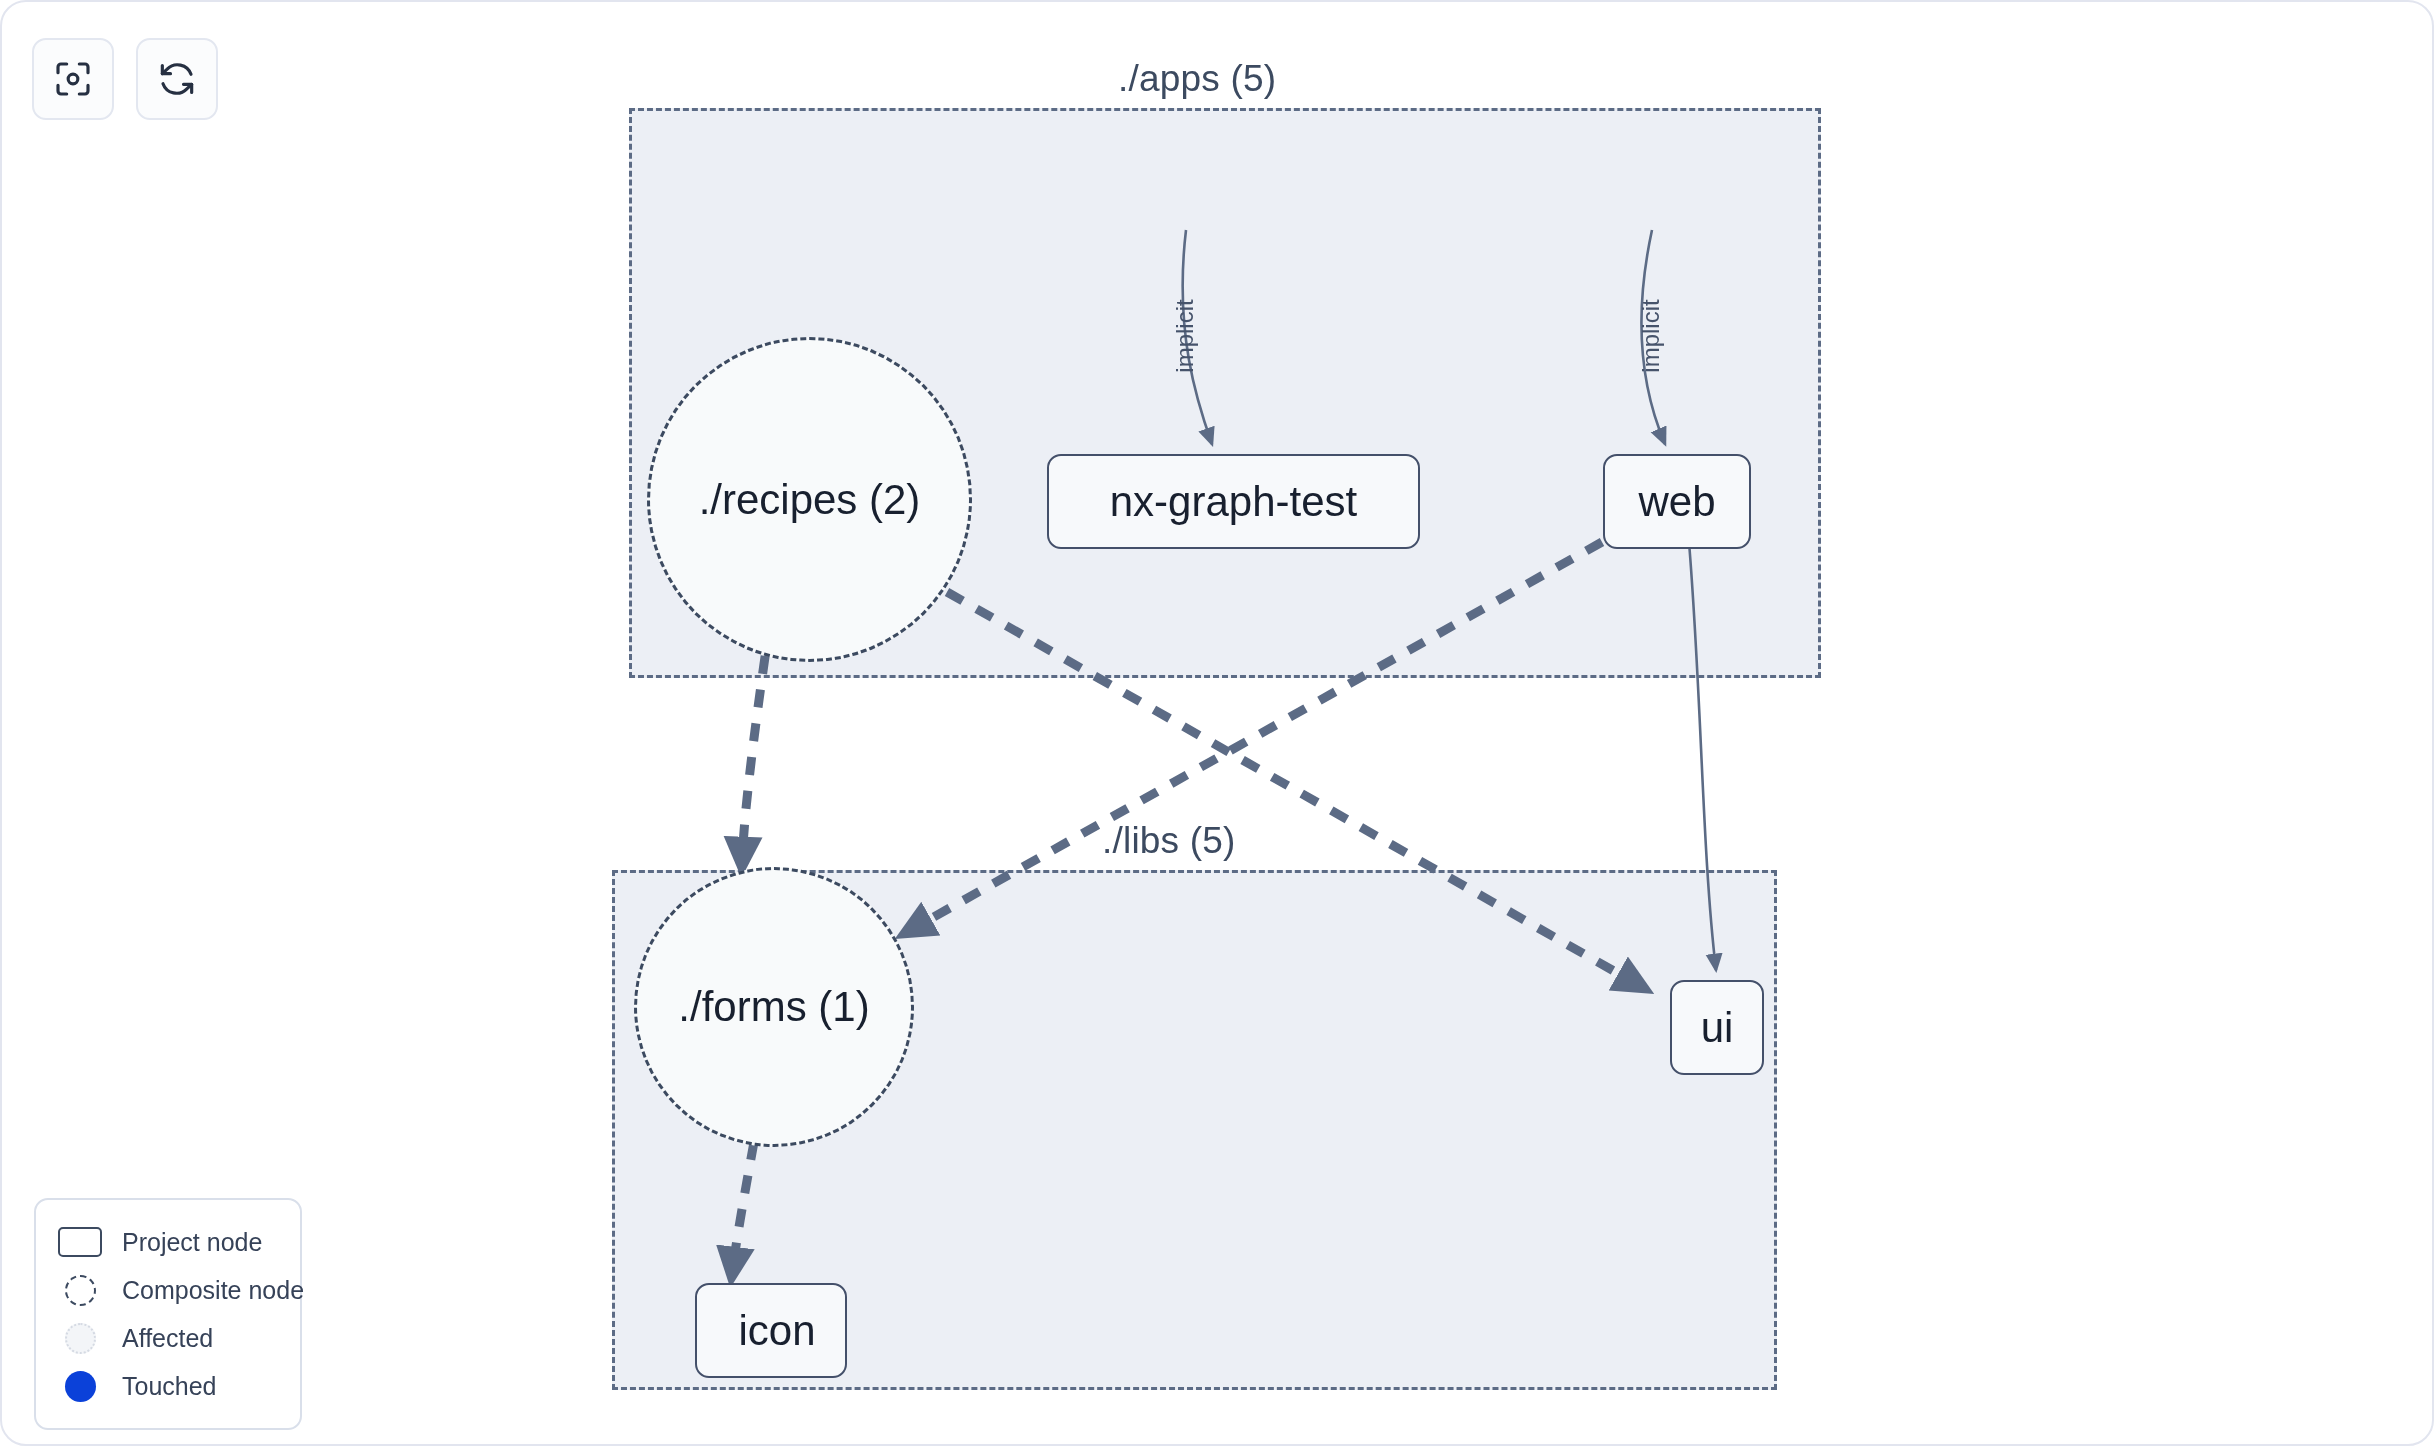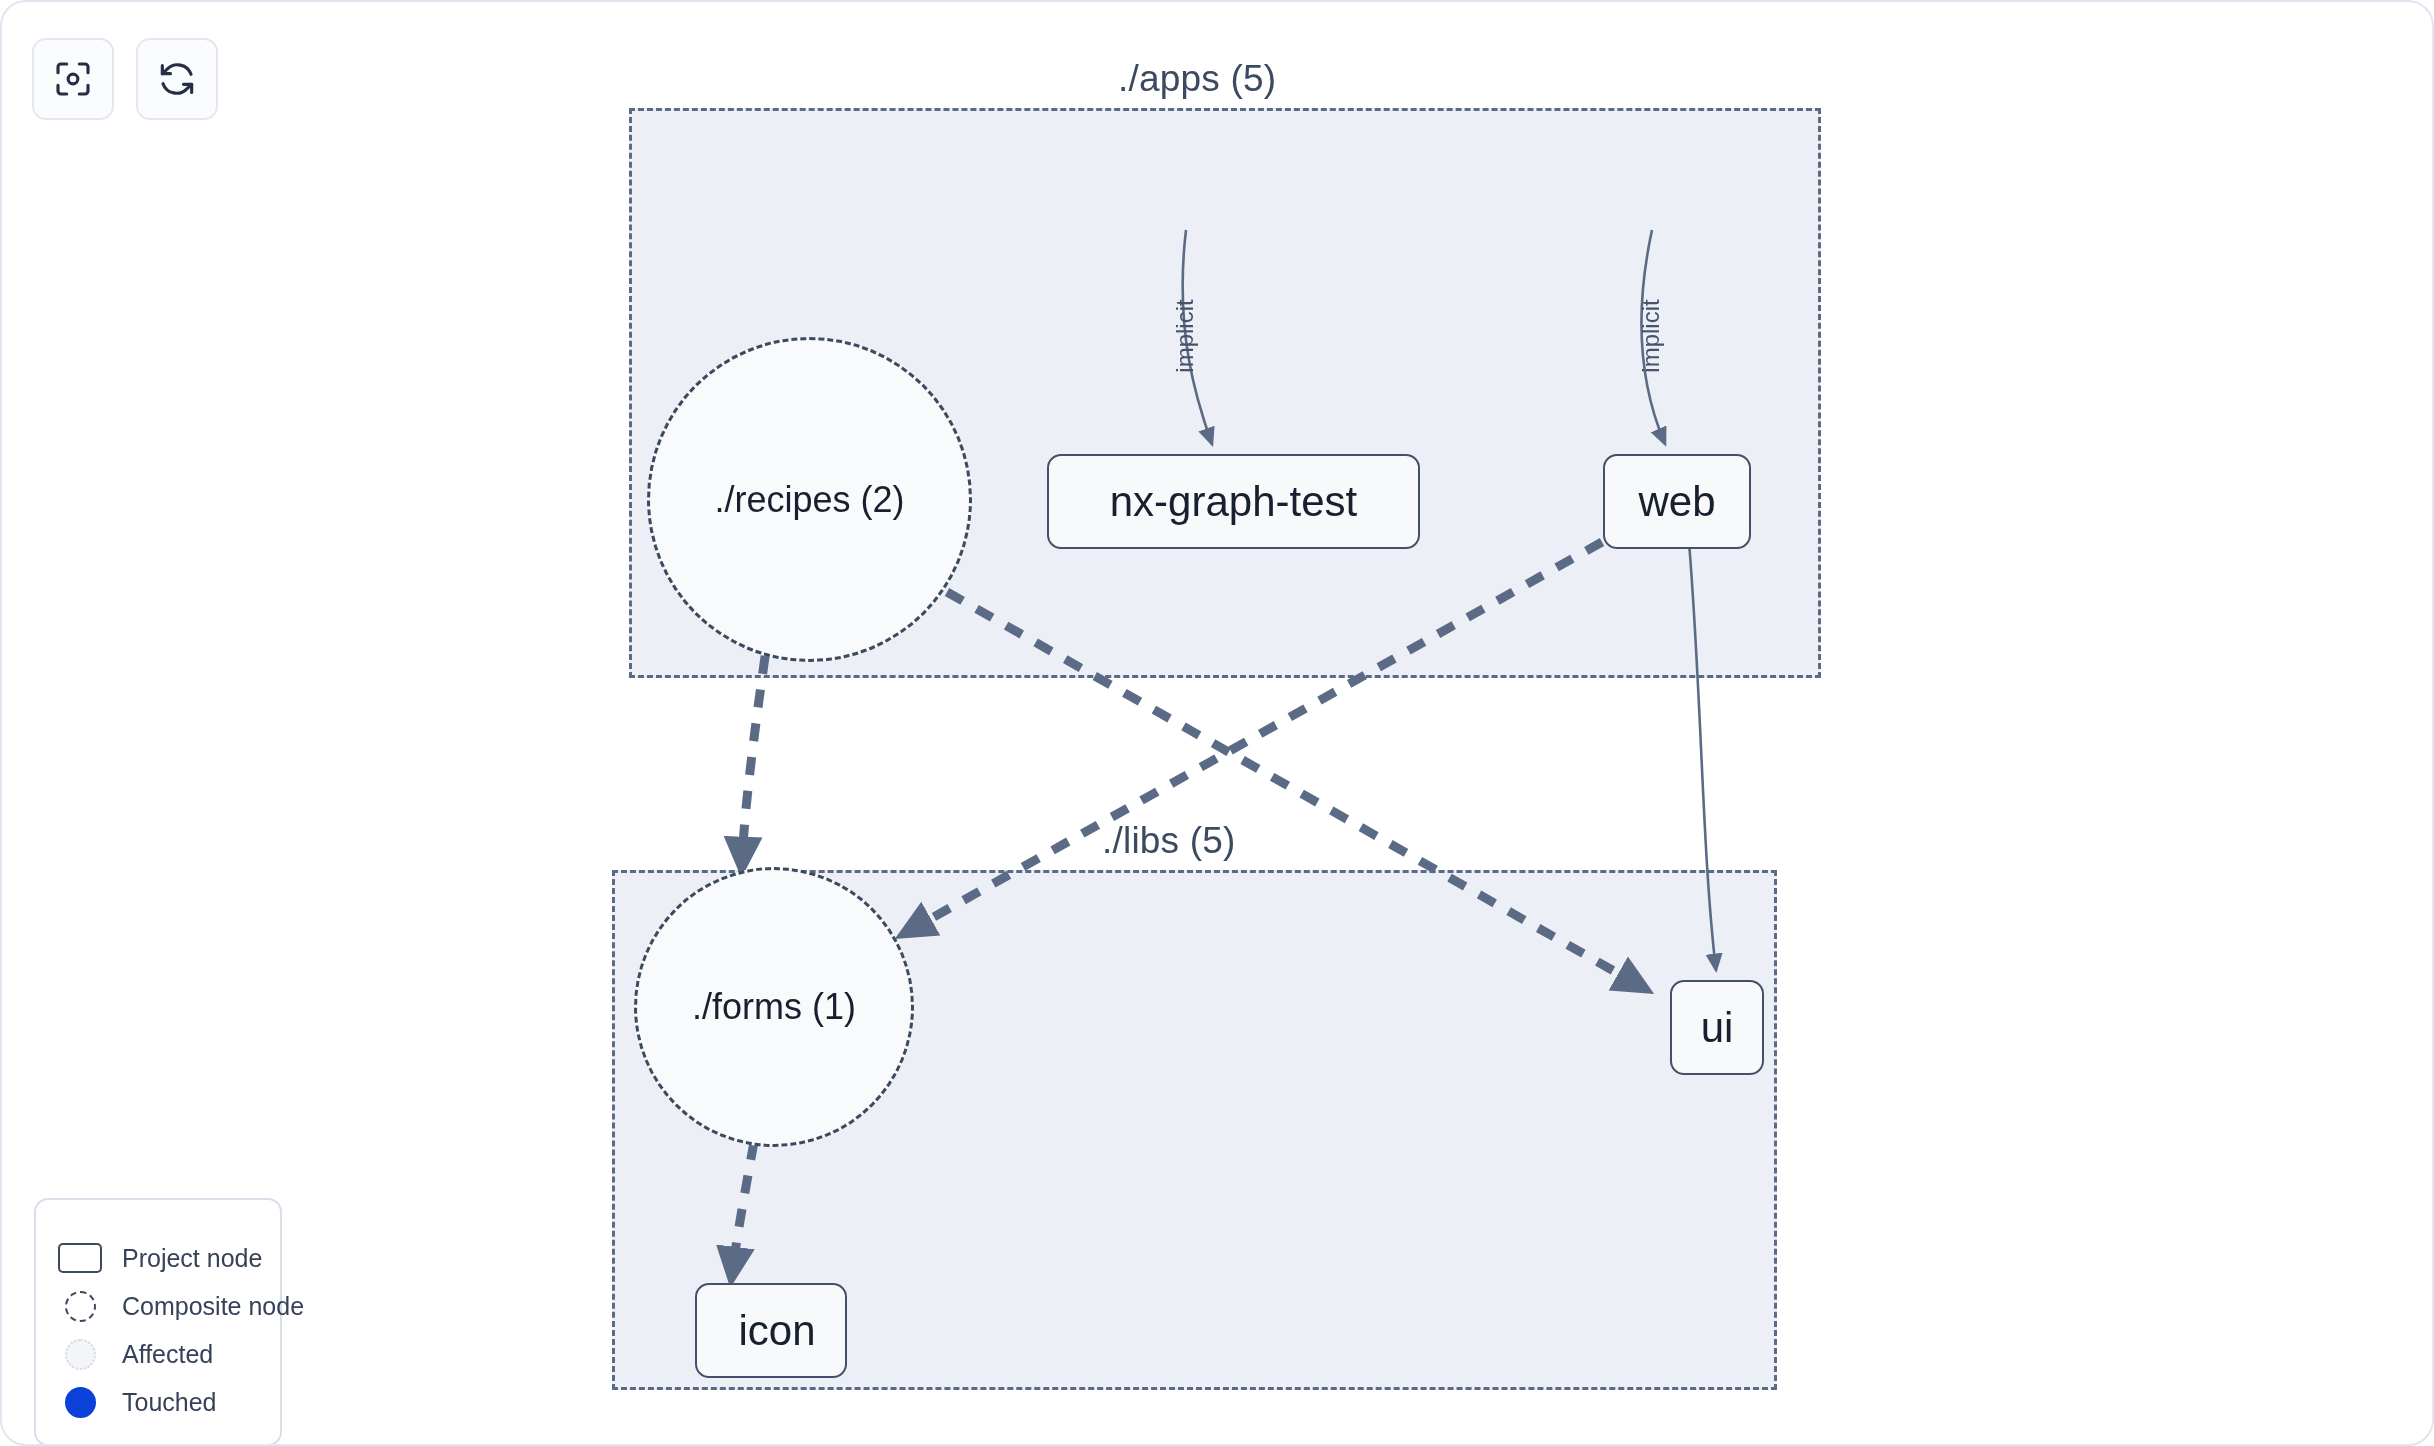--- a/index.html
+++ b/index.html
@@ -104,47 +104,47 @@
   .comp-node {
     position: absolute;
     box-sizing: border-box;
     background: #f8fafb;
     border: 3.5px dashed #3c4a60;
     border-radius: 50%;
     display: flex;
     align-items: center;
     justify-content: center;
     color: #18202f;
-    font-size: 36px;
+    font-size: 42px;
     white-space: nowrap;
     z-index: 20;
     cursor: pointer;
   }
 
   
   .edge-label {
     position: absolute;
     color: #46536b;
     font-size: 24px;
     white-space: nowrap;
     transform-origin: center center;
     z-index: 25;
   }
 
   
   #legend {
     position: absolute;
     left: 32px;
     top: 1196px;
-    width: 248px;
+    width: 268px;
     box-sizing: border-box;
     background: #ffffff;
     border: 2px solid #d9dfea;
     border-radius: 14px;
-    padding: 34px 20px 18px 22px;
+    padding: 18px 20px 18px 22px;
     z-index: 50;
     text-align: center;
   }
   .legend-row {
     display: flex;
     align-items: center;
     height: 48px;
     gap: 20px;
   }
   .legend-swatch {

